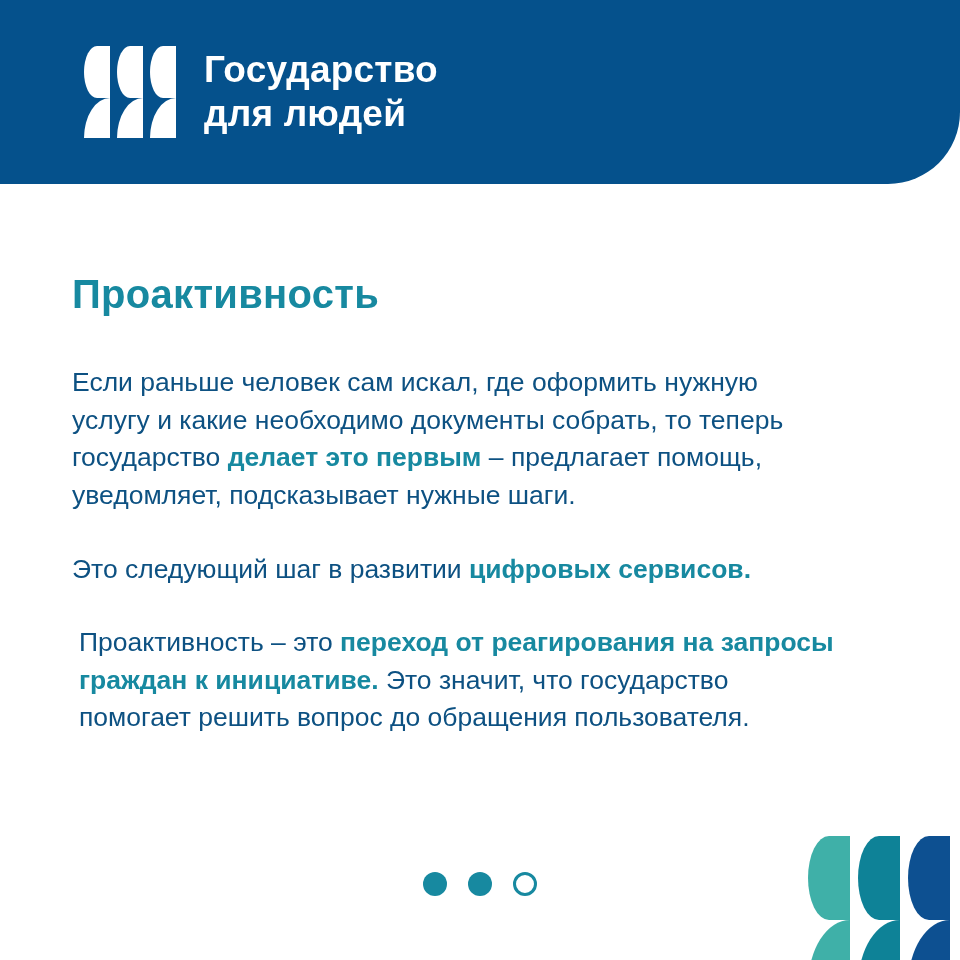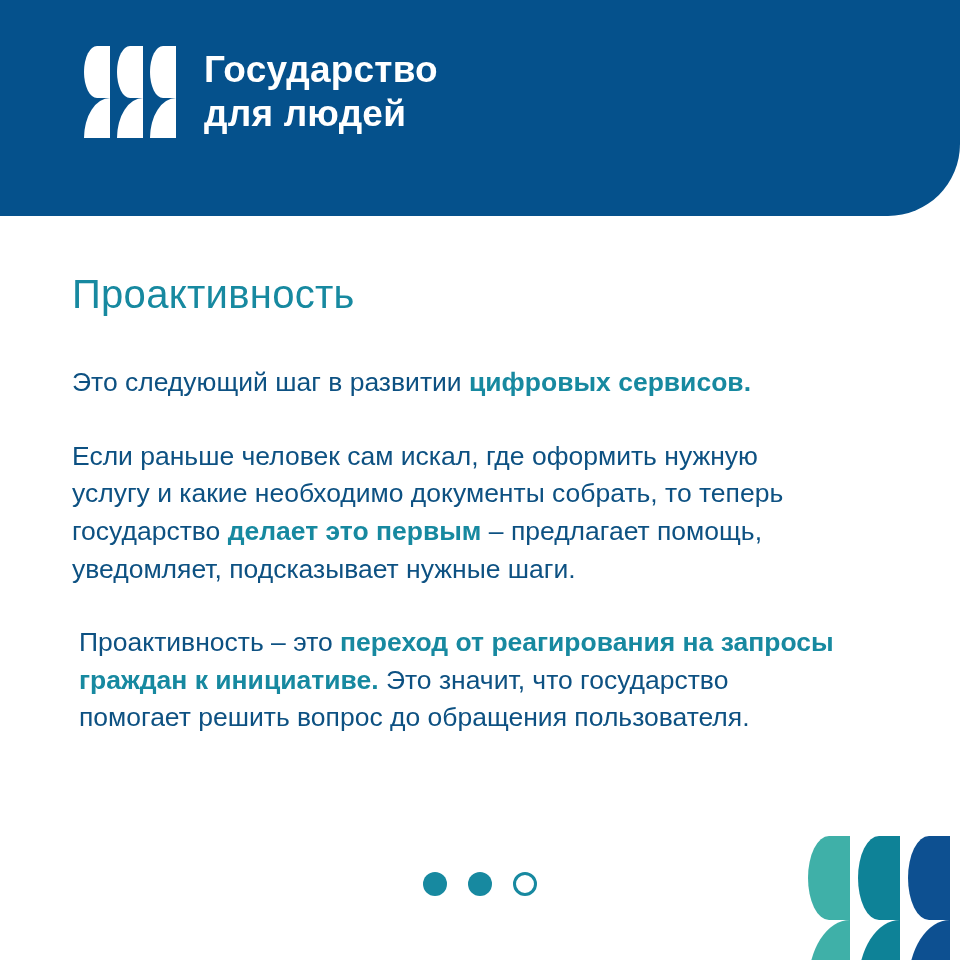--- a/index.html
+++ b/index.html
@@ -19,21 +19,21 @@
     background: #ffffff;
     overflow: hidden;
   }
 
   
   .header {
     position: absolute;
     left: 0;
     top: 0;
     width: 960px;
-    height: 216px;
+    height: 184px;
     background: #05518C;
     border-bottom-right-radius: 72px;
   }
 
   .brand {
     position: absolute;
     left: 84px;
     top: 46px;
     display: flex;
     align-items: center;
@@ -85,21 +85,21 @@
   .content {
     position: absolute;
     left: 72px;
     top: 272px;
     width: 800px;
   }
 
   .page-title {
     color: #1789A0;
     font-size: 40px;
-    font-weight: normal;
+    font-weight: bold;
     letter-spacing: 0.3px;
     margin: 0 0 48px 0;
     line-height: 1.1;
   }
 
   .para {
     color: #0D5182;
     font-size: 26.5px;
     line-height: 1.42;
     margin: 0 0 36px 0;
@@ -190,22 +190,22 @@
       </div>
 
       <div class="brand-text">Государство
 для людей</div>
     </div>
   </div>
 
   <div class="content">
     <h1 class="page-title">Проактивность</h1>
 
+    <p class="para"><span>Если раньше человек сам искал, где оформить нужную услугу и какие необходимо документы собрать, то теперь государство </span><span class="accent">делает это первым</span><span> – предлагает помощь, уведомляет, подсказывает нужные шаги.</span></p>
     <p class="para"><span>Это следующий шаг в развитии </span><span class="accent">цифровых сервисов.</span></p>
-    <p class="para"><span>Если раньше человек сам искал, где оформить нужную услугу и какие необходимо документы собрать, то теперь государство </span><span class="accent">делает это первым</span><span> – предлагает помощь, уведомляет, подсказывает нужные шаги.</span></p>
     <p class="para indent"><span>Проактивность – это </span><span class="accent">переход от реагирования на запросы граждан к инициативе.</span><span> Это значит, что государство помогает решить вопрос до обращения пользователя.</span></p>
   </div>
 
   <div class="dots">
     <span class="dot filled"></span>
     <span class="dot filled"></span>
     <span class="dot hollow"></span>
   </div>
 
   <div class="corner-mark">

